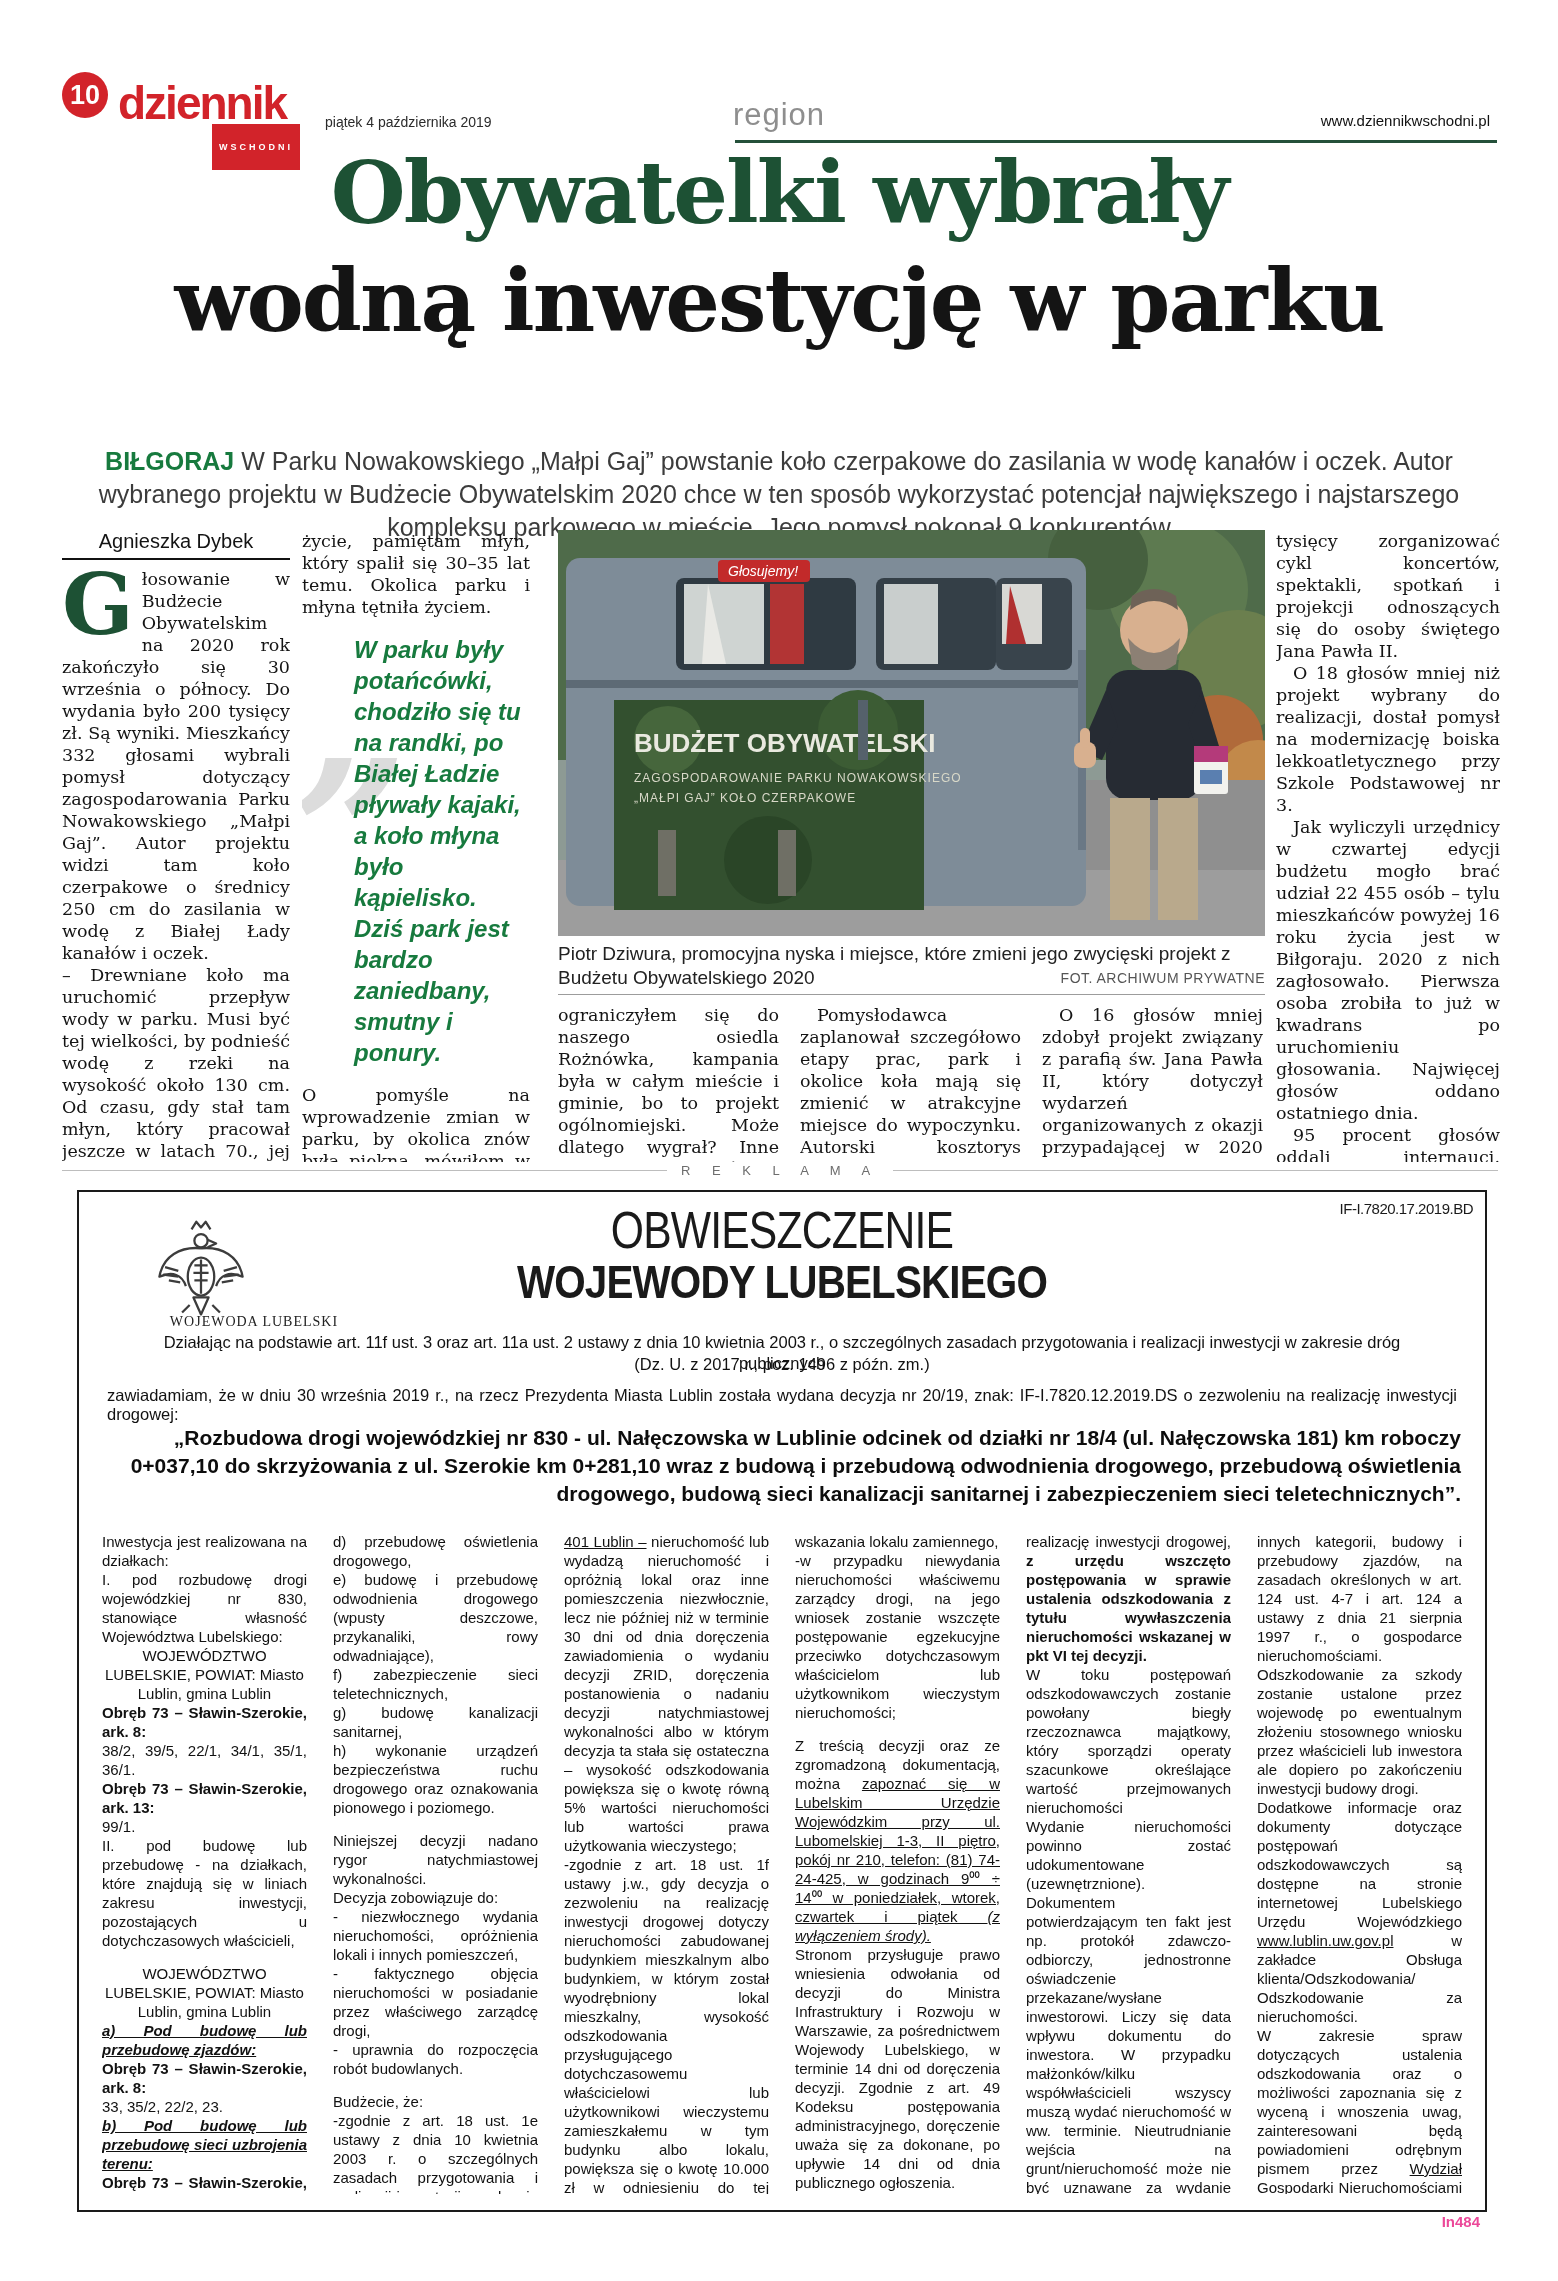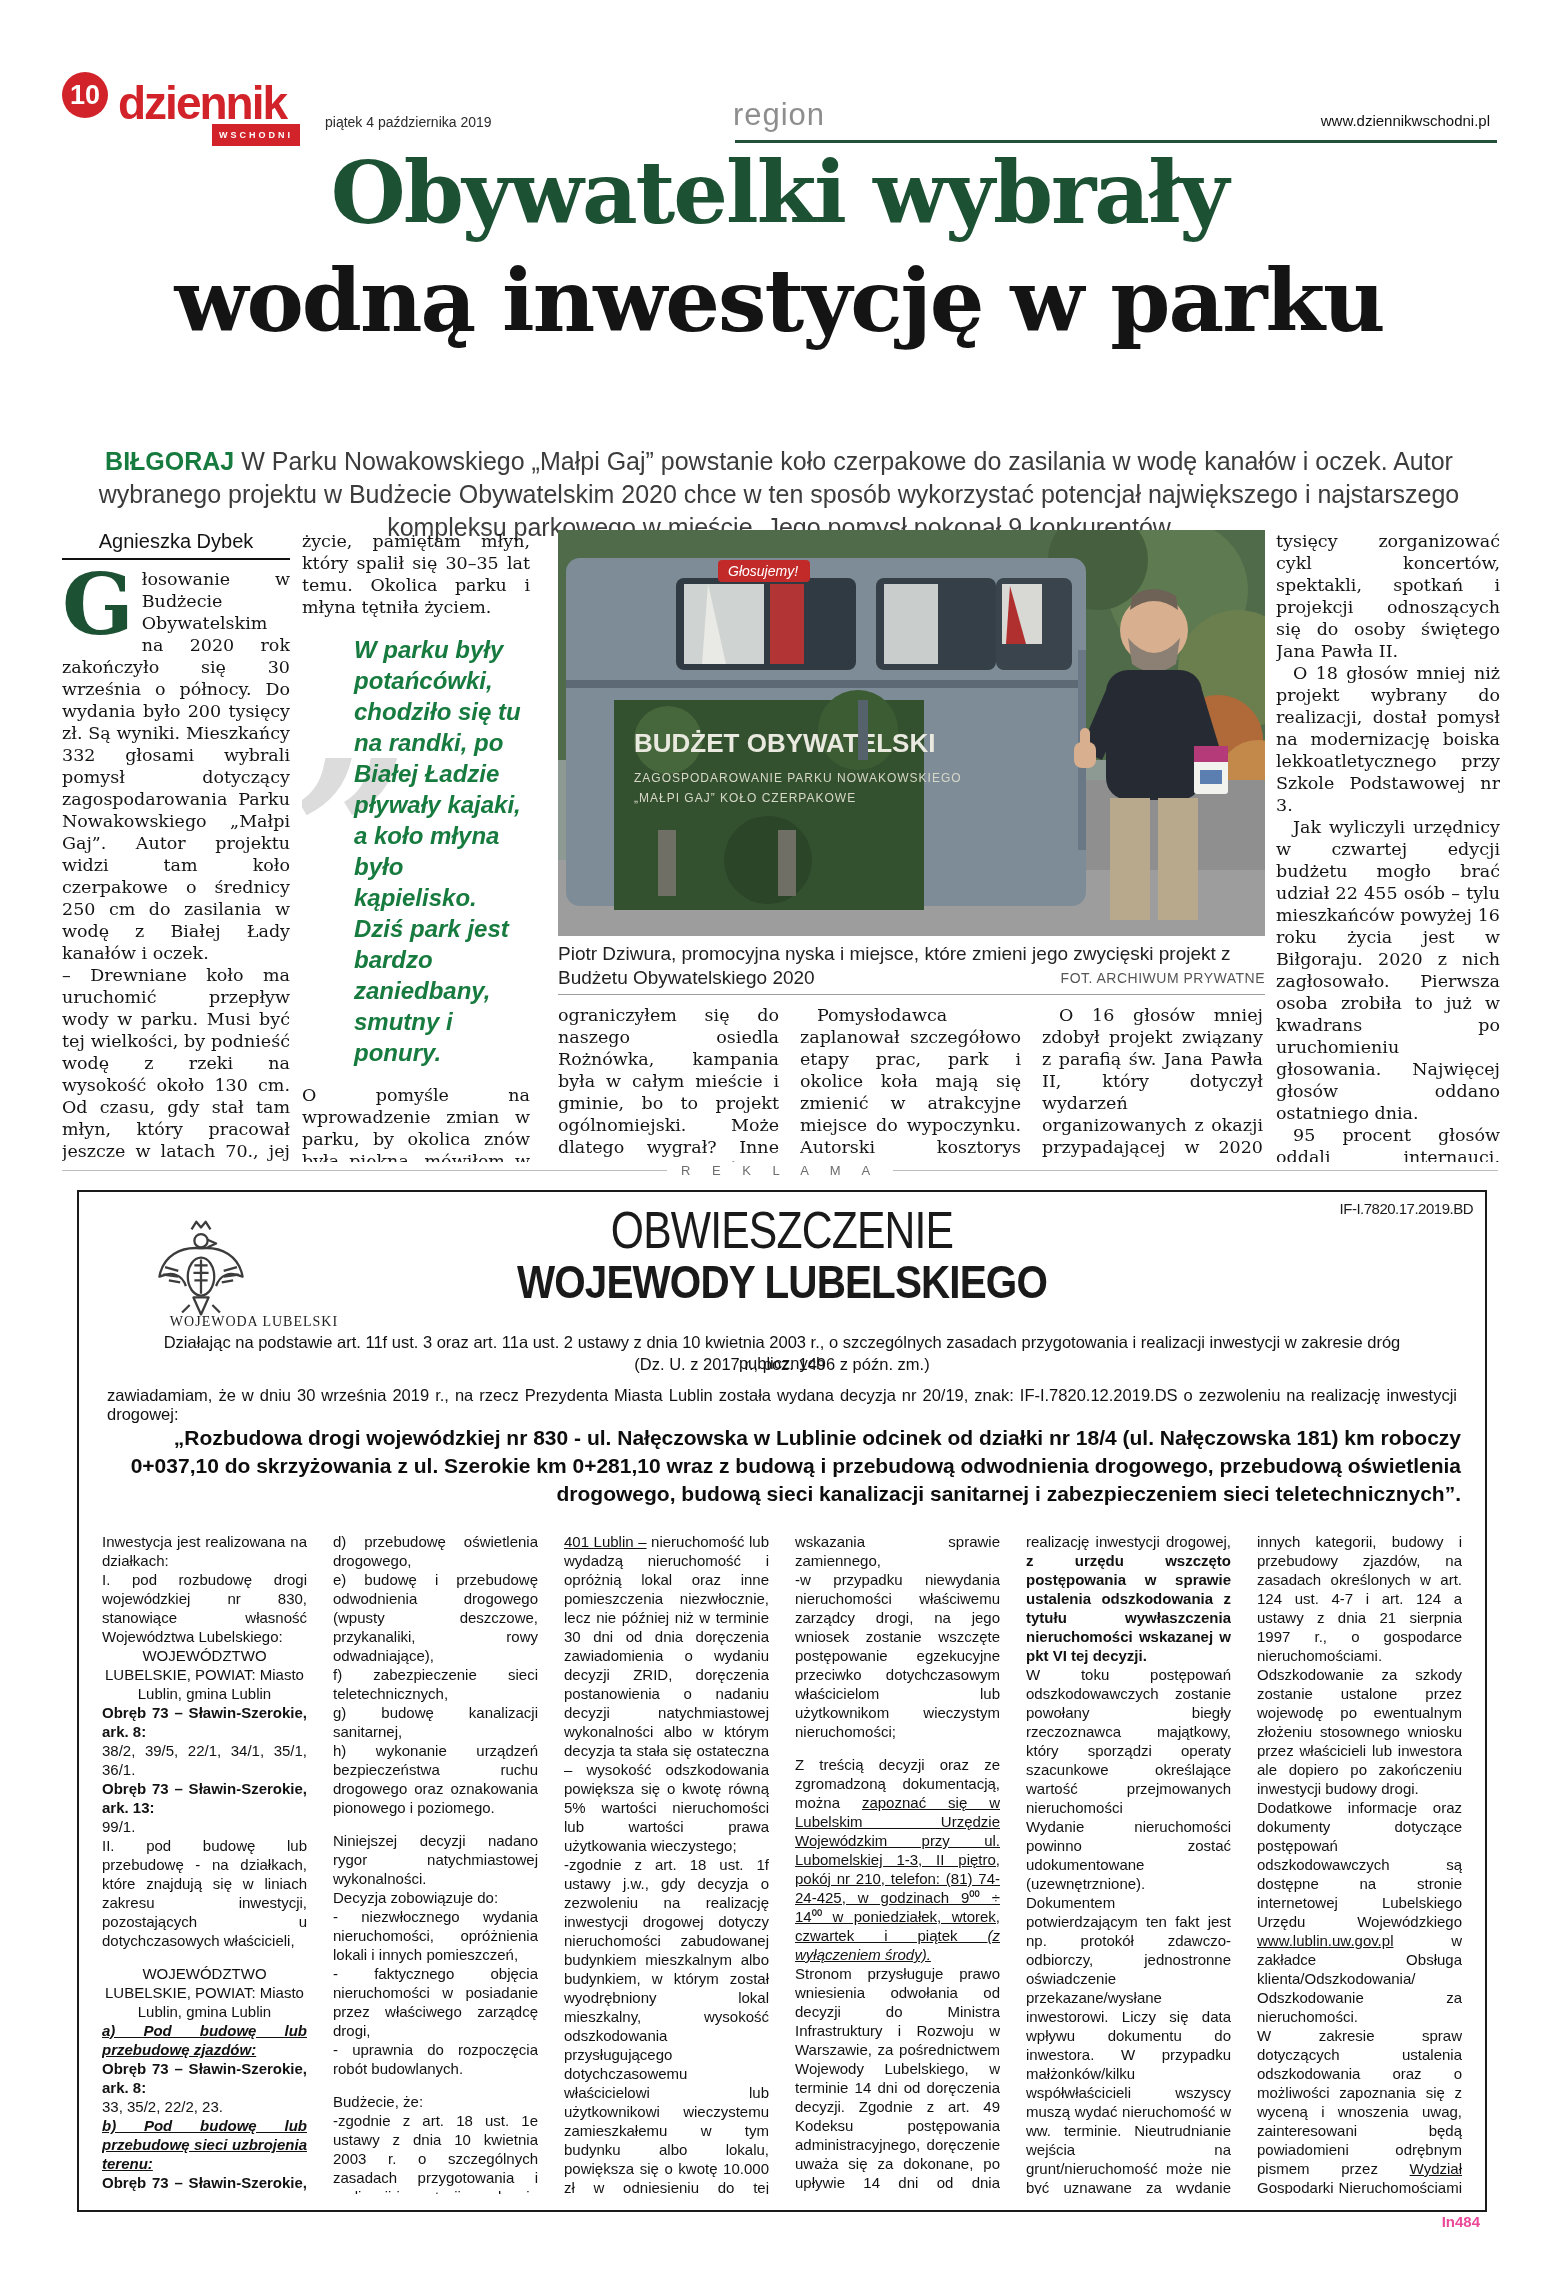--- a/index.html
+++ b/index.html
@@ -6,21 +6,21 @@
   .page{position:relative;width:1558px;height:2281px;background:#fff;overflow:hidden;
         font-family:"Liberation Sans",sans-serif;color:#1a1a1a;}
 
   
   .pagenum{position:absolute;left:62px;top:72px;width:46px;height:46px;border-radius:50%;
            background:#d2232a;color:#fff;font-weight:bold;font-size:27px;display:flex;
            align-items:center;justify-content:center;}
   .logo{position:absolute;left:118px;top:80px;color:#d2232a;font-weight:bold;
         font-size:46px;letter-spacing:-2px;line-height:1;}
   .logo-sub{position:absolute;left:212px;top:124px;background:#d2232a;color:#fff;
-            font-size:9px;font-weight:bold;letter-spacing:3px;padding:6px 7px;}
+            font-size:9px;font-weight:bold;letter-spacing:3px;padding:18px 7px;}
   .date{position:absolute;left:325px;top:114px;font-size:14px;color:#2b2b2b;}
   .section{position:absolute;left:0;top:97px;width:1558px;text-align:center;
            font-size:31px;color:#8e8e8e;letter-spacing:1px;}
   .section-rule{position:absolute;left:735px;top:140px;width:762px;height:3px;background:#24503a;}
   .website{position:absolute;right:68px;top:112px;font-size:15px;color:#111;}
 
   
   .hl{position:absolute;left:0;width:1558px;text-align:center;
       font-family:"DejaVu Serif",serif;font-weight:bold;line-height:1;}
   .hl1{top:150px;font-size:86px;color:#1d5134;letter-spacing:-2px;}
@@ -280,21 +280,21 @@
         <p class="p-n">- faktycznego objęcia nieruchomości w posiadanie przez właściwego zarządcę drogi,</p>
         <p class="p-n">- uprawnia do rozpoczęcia robót budowlanych.</p>
         <p class="p-n p-gap">Budżecie, że:</p>
         <p class="p-n">-zgodnie z art. 18 ust. 1e ustawy z dnia 10 kwietnia 2003 r. o szczególnych zasadach przygotowania i realizacji inwestycji w zakresie dróg publicznych (Dz. U. z 2015 r., poz. 2031), dotychczasowi właściciele lub użytkownicy wieczyści nieruchomości objętych decyzją o zezwoleniu na realizację inwestycji drogowej, </p>
       </div>
     <div class="ncol" style="left:485px;">
         <p class="p-n"><u>401 Lublin –</u> nieruchomość lub wydadzą nieruchomość i opróżnią lokal oraz inne pomieszczenia niezwłocznie, lecz nie później niż w terminie 30 dni od dnia doręczenia zawiadomienia o wydaniu decyzji ZRID, doręczenia postanowienia o nadaniu decyzji natychmiastowej wykonalności albo w którym decyzja ta stała się ostateczna – wysokość odszkodowania powiększa się o kwotę równą 5% wartości nieruchomości lub wartości prawa użytkowania wieczystego;</p>
         <p class="p-n">-zgodnie z art. 18 ust. 1f ustawy j.w., gdy decyzja o zezwoleniu na realizację inwestycji drogowej dotyczy nieruchomości zabudowanej budynkiem mieszkalnym albo budynkiem, w którym został wyodrębniony lokal mieszkalny, wysokość odszkodowania przysługującego dotychczasowemu właścicielowi lub użytkownikowi wieczystemu zamieszkałemu w tym budynku albo lokalu, powiększa się o kwotę 10.000 zł w odniesieniu do tej nieruchomości;</p>
       </div>
     <div class="ncol" style="left:716px;">
-        <p class="p-n">wskazania sprawie zamiennego,</p>
+        <p class="p-n">wskazania lokalu zamiennego,</p>
         <p class="p-n">-w przypadku niewydania nieruchomości właściwemu zarządcy drogi, na jego wniosek zostanie wszczęte postępowanie egzekucyjne przeciwko dotychczasowym właścicielom lub użytkownikom wieczystym nieruchomości;</p>
         <p class="p-n p-gap">Z treścią decyzji oraz ze zgromadzoną dokumentacją, można <u>zapoznać się w Lubelskim Urzędzie Wojewódzkim przy ul. Lubomelskiej 1-3, II piętro, pokój nr 210, telefon: (81) 74-24-425, w godzinach 9⁰⁰ ÷ 14⁰⁰ w poniedziałek, wtorek, czwartek i piątek <i>(z wyłączeniem środy).</i></u></p>
         <p class="p-n">Stronom przysługuje prawo wniesienia odwołania od decyzji do Ministra Infrastruktury i Rozwoju w Warszawie, za pośrednictwem Wojewody Lubelskiego, w terminie 14 dni od doręczenia decyzji. Zgodnie z art. 49 Kodeksu postępowania administracyjnego, doręczenie uważa się za dokonane, po upływie 14 dni od dnia publicznego ogłoszenia.</p>
       </div>
     <div class="ncol" style="left:947px;">
         <p class="p-n">realizację inwestycji drogowej, <b>z urzędu wszczęto postępowania w sprawie ustalenia odszkodowania z tytułu wywłaszczenia nieruchomości wskazanej w pkt VI tej decyzji.</b></p>
         <p class="p-n">W toku postępowań odszkodowawczych zostanie powołany biegły rzeczoznawca majątkowy, który sporządzi operaty szacunkowe określające wartość przejmowanych nieruchomości</p>
         <p class="p-n">Wydanie nieruchomości powinno zostać udokumentowane (uzewnętrznione). Dokumentem potwierdzającym ten fakt jest np. protokół zdawczo-odbiorczy, jednostronne oświadczenie przekazane/wysłane inwestorowi. Liczy się data wpływu dokumentu do inwestora. W przypadku małżonków/kilku współwłaścicieli wszyscy muszą wydać nieruchomość w ww. terminie. Nieutrudnianie wejścia na grunt/nieruchomość może nie być uznawane za wydanie nieruchomości. Przepisy uzależniają bowiem powiększenie należnego odszkodowania wyłącznie od aktywności w tym zakresie dotychczasowego właściciela (użytkownika wieczystego) w ww.  terminie</p>
       </div>
     <div class="ncol" style="left:1178px;">

